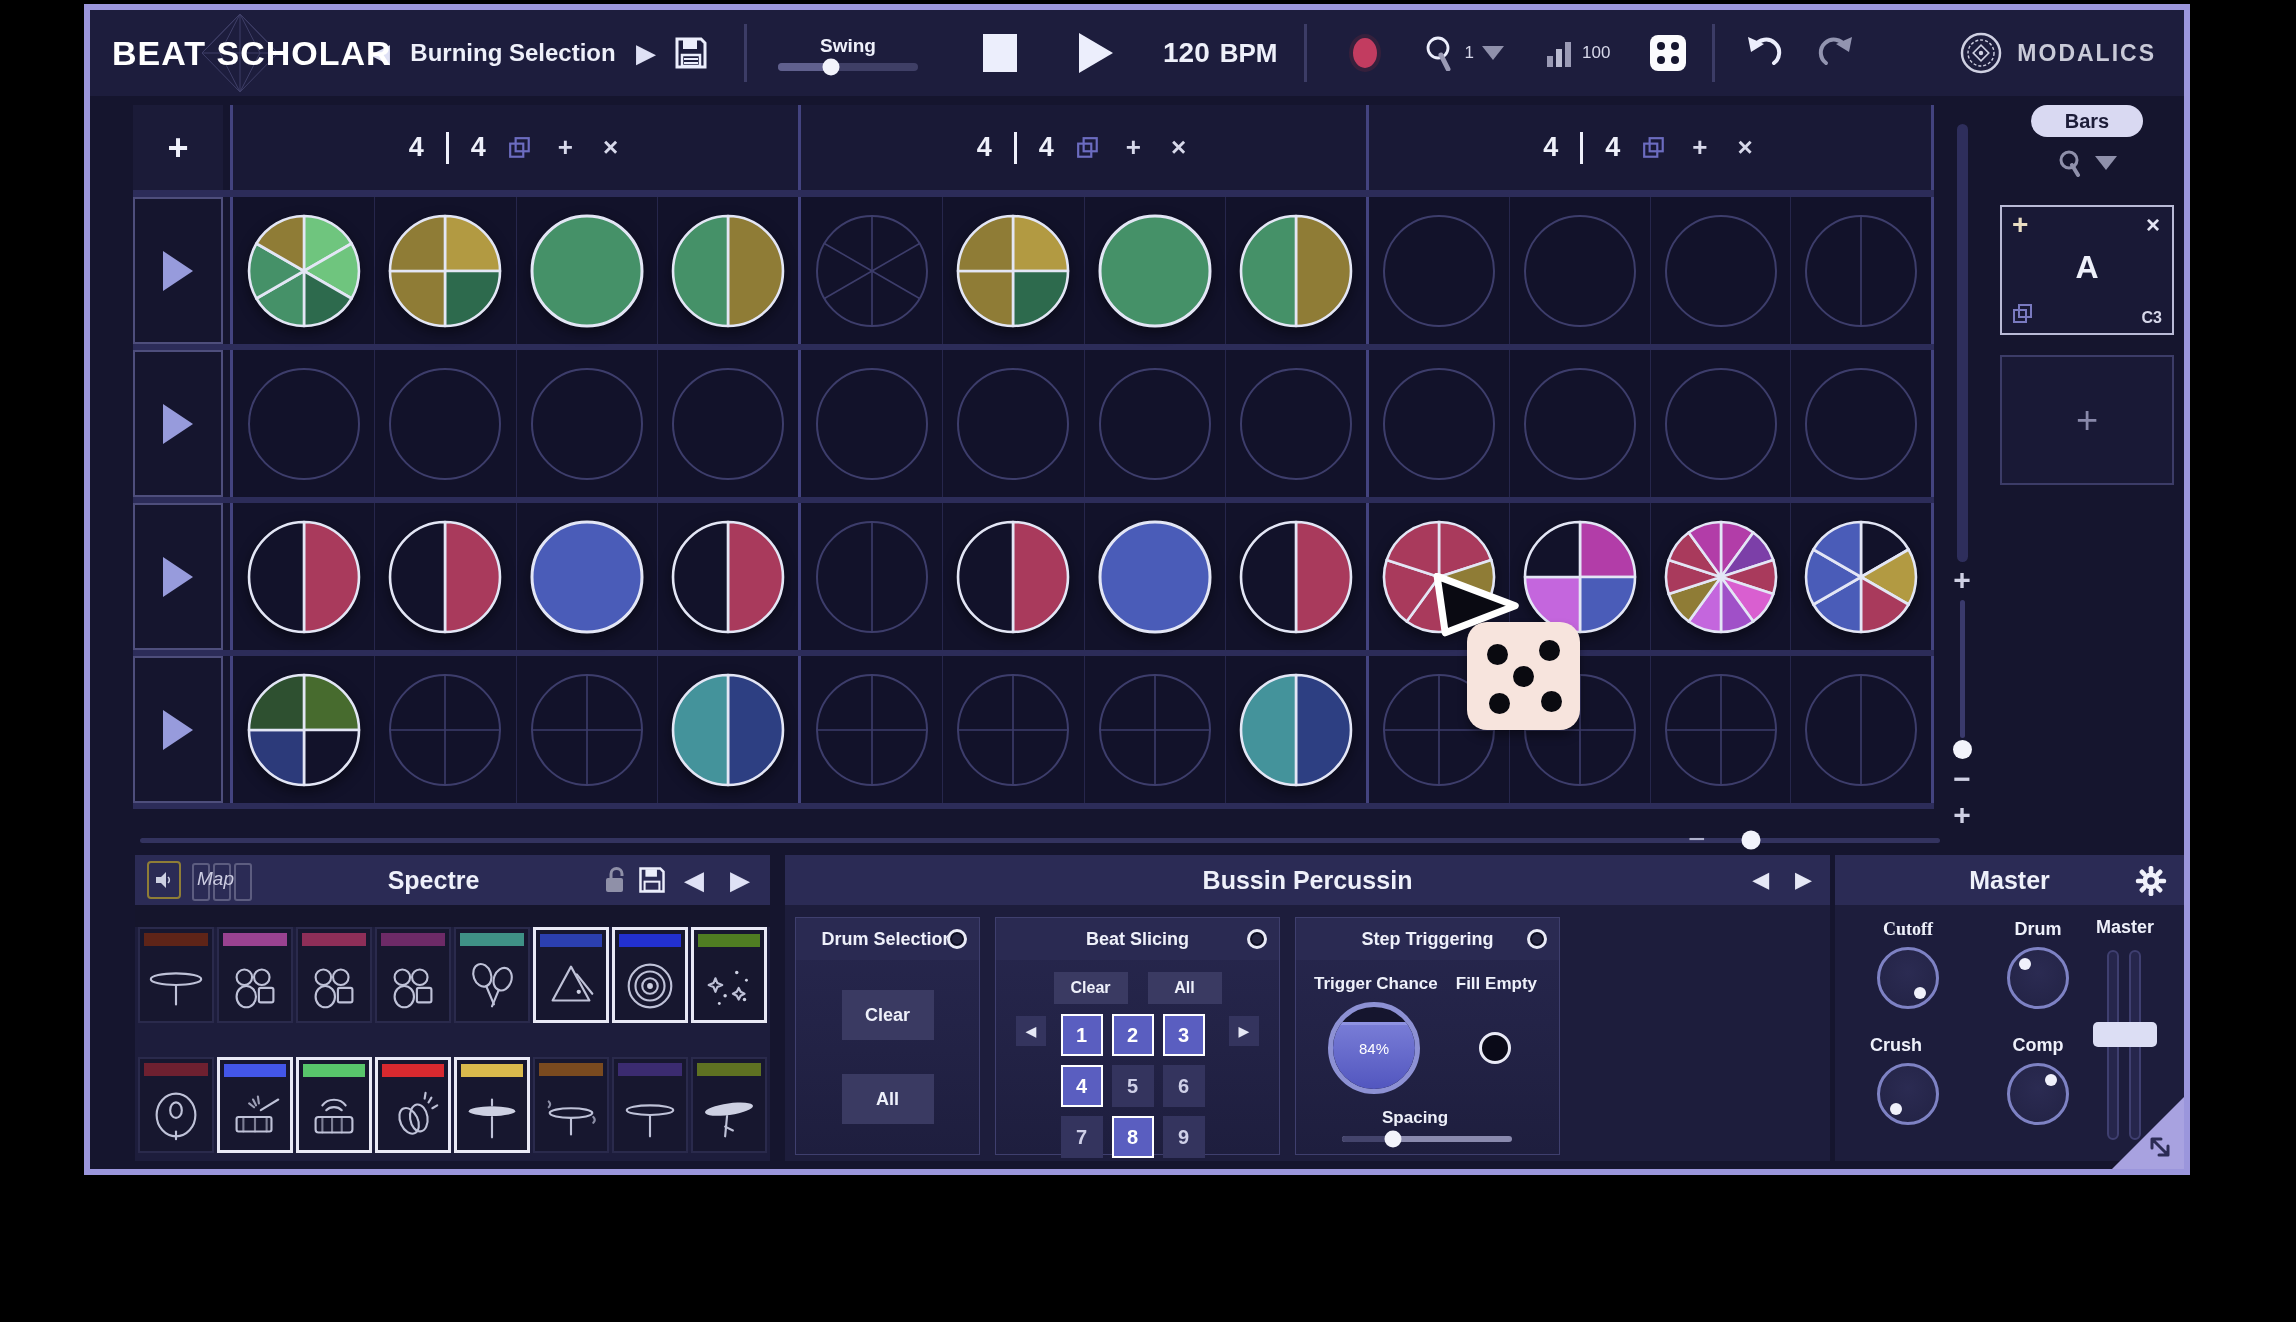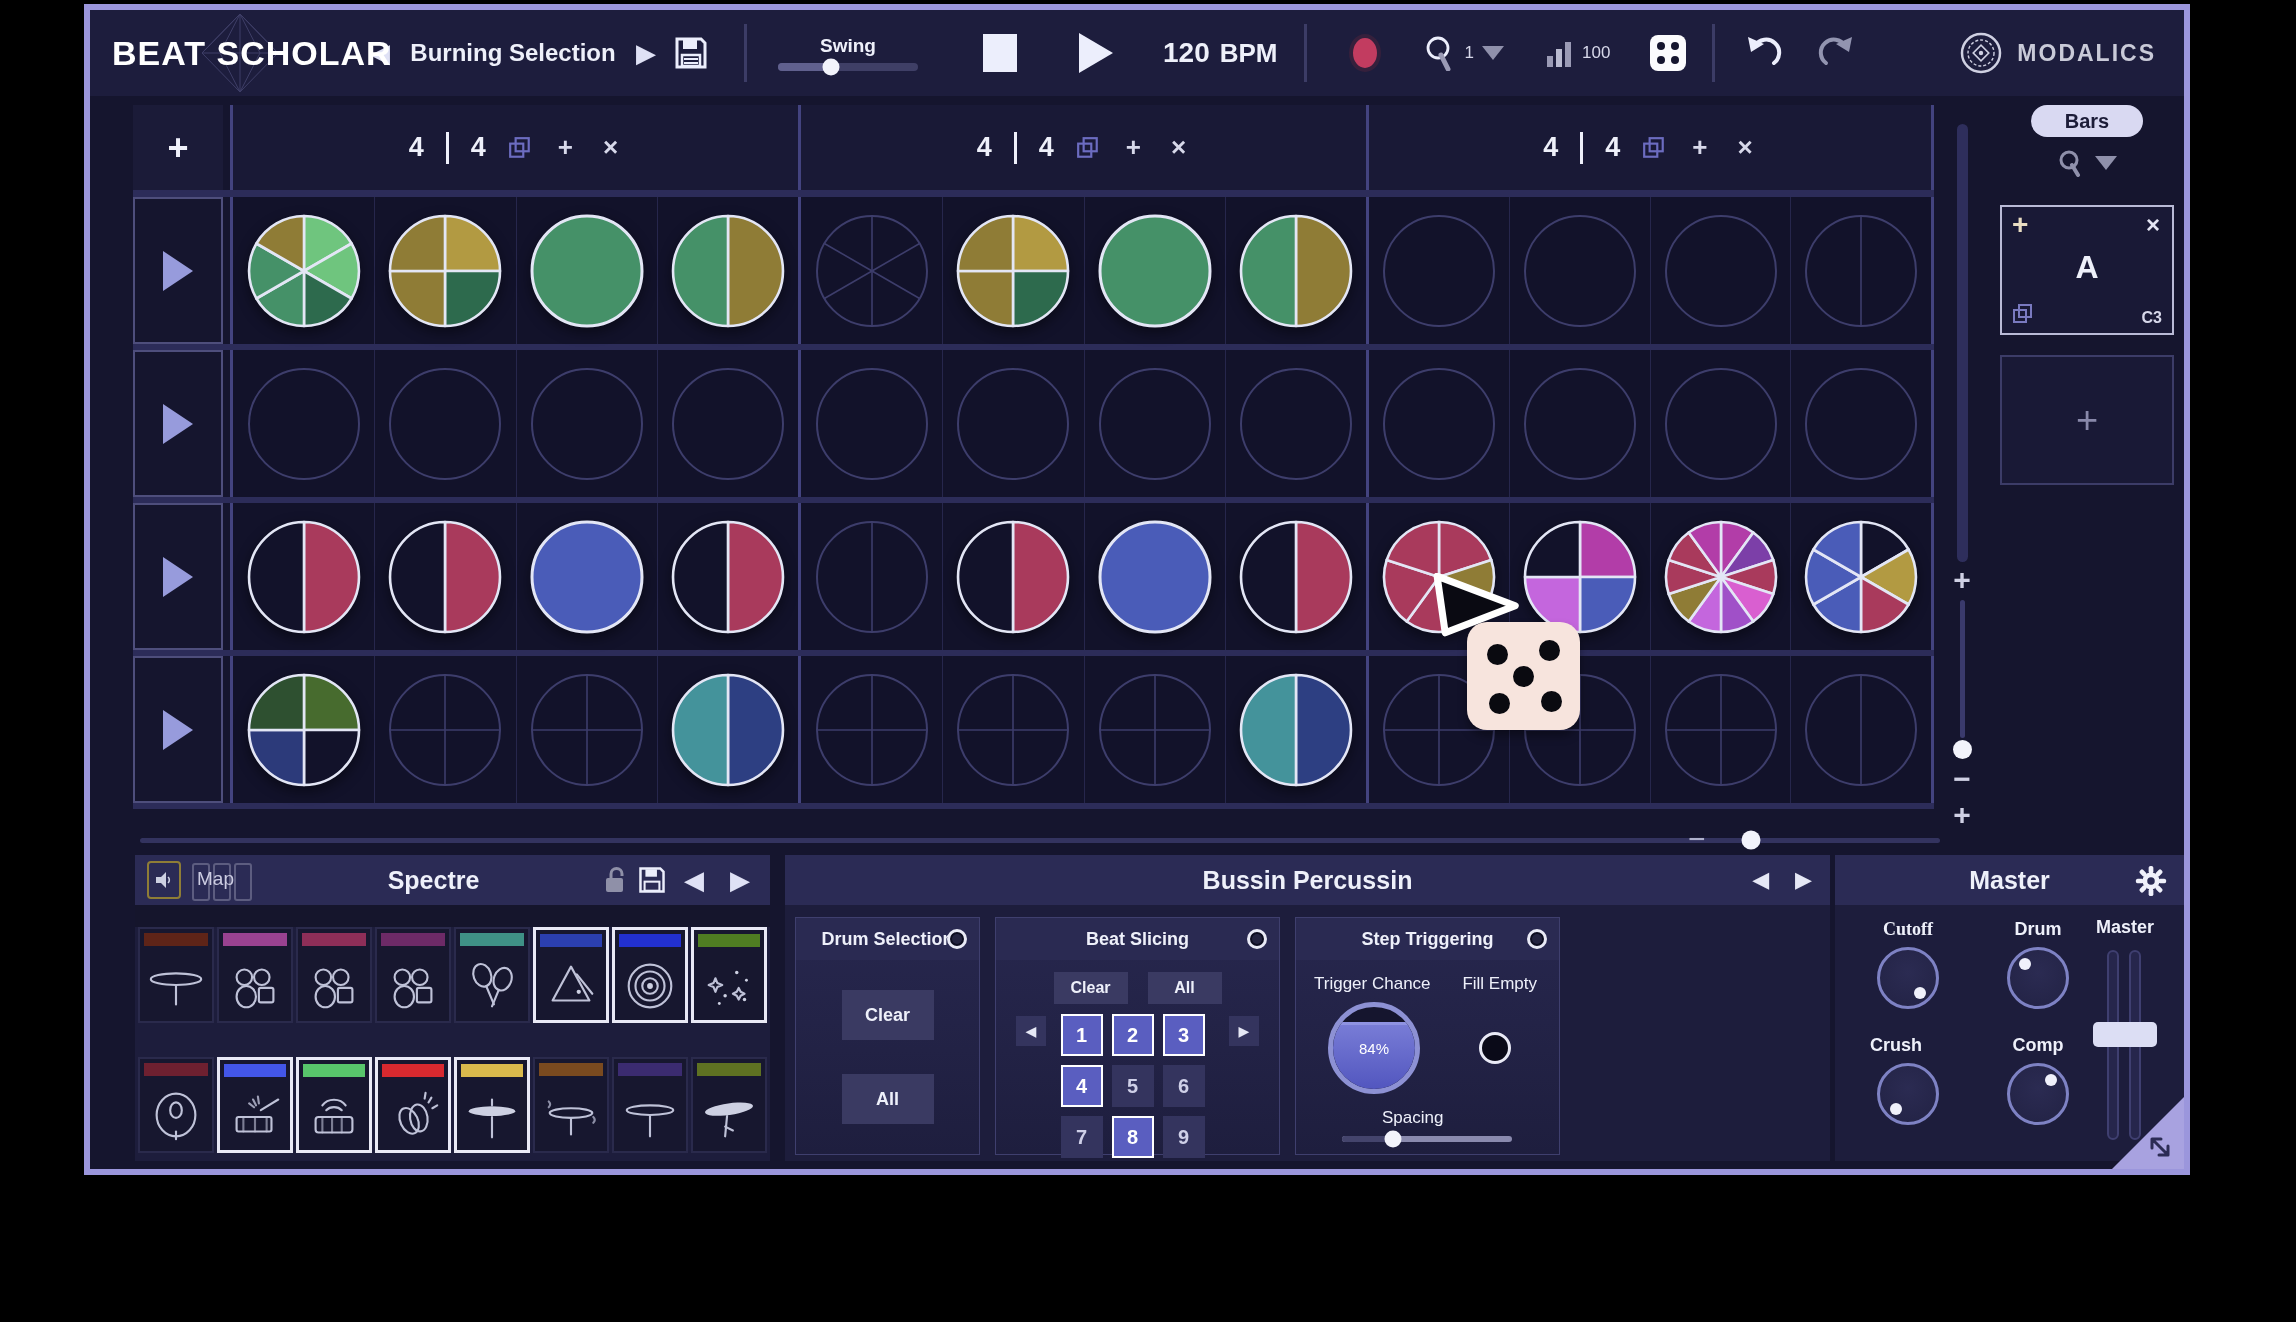--- a/index.html
+++ b/index.html
@@ -96,21 +96,21 @@
 
   
   .panel{position:absolute;top:845px;height:306px;background:#1d1d3c;}
   .panel-head{height:50px;background:#2b2b55;display:flex;align-items:center;position:relative;}
   .panel-title{flex:1;text-align:center;font-size:25px;font-weight:bold;}
   .spectre{left:45px;width:635px;}
   .spectre .panel-head{padding:0 12px;gap:10px;}
   .sp-title{font-size:25px;font-weight:bold;margin:0 auto;}
   .speaker-btn{width:34px;height:38px;border:2px solid #8f7d36;border-radius:4px;
                display:flex;align-items:center;justify-content:center;}
-  .map-btn{display:flex;align-items:center;gap:-4px;position:relative;width:74px;height:40px;}
+  .map-btn{display:flex;align-items:center;gap:-4px;position:relative;width:74px;height:40px;font-style:italic;}
   .map-bars{position:absolute;left:0;top:2px;opacity:.5;}
   .map-label{position:absolute;left:6px;top:8px;font-size:19px;color:#cdcde2;}
   .sp-strip{height:22px;background:#15152c;}
   .tiles{display:flex;gap:3px;padding:0 3px;height:96px;}
   .tiles.second{margin-top:34px;}
   .tile{width:76px;height:96px;background:#17172f;border:2px solid #2a2a4c;position:relative;}
   .tile.selected{border:3px solid #e9e9f6;}
   .tile .stripe{height:13px;margin:4px 4px 0;}
   .tile svg{display:block;margin:8px auto 0;}
   .tile svg .s{stroke:#bfc2d8;stroke-width:2.2;fill:none;stroke-linecap:round;stroke-linejoin:round;}
@@ -133,21 +133,21 @@
   .slice-top{display:flex;justify-content:center;gap:20px;margin-top:12px;}
   .slice-top .btn{width:74px;height:32px;font-size:16px;}
   .numgrid{position:relative;width:154px;margin:10px auto 0;display:grid;
            grid-template-columns:repeat(3,42px);grid-auto-rows:42px;gap:9px;}
   .num{background:#34345e;color:#cfd0e8;font-size:20px;font-weight:bold;display:flex;
        align-items:center;justify-content:center;}
   .num.active{background:#5a5ec0;border:2px solid #fff;color:#fff;}
   .numnav{position:absolute;top:98px;width:30px;height:30px;background:#34345e;color:#e6e8f6;
           font-size:14px;display:flex;align-items:center;justify-content:center;}
   .numnav.left{left:20px;} .numnav.right{right:20px;}
-  .step-label{position:absolute;font-size:17px;font-weight:normal;}
+  .step-label{position:absolute;font-size:17px;font-weight:bold;}
   .fknob{position:absolute;border-radius:50%;border:5px solid #8d91d4;background:#15152e;overflow:hidden;}
   .fknob .fill{position:absolute;left:0;right:0;bottom:0;background:linear-gradient(#787cd6,#5256bf);
                border-top:3px solid #8f93e2;}
   .fknob .val{position:absolute;inset:0;display:flex;align-items:center;justify-content:center;
               font-size:15px;color:#fff;z-index:2;}
   .toggle-circle{position:absolute;width:32px;height:32px;border-radius:50%;border:3px solid #e9eaf6;background:#0a0a18;}
   .spacing-slider{position:absolute;width:170px;height:6px;border-radius:3px;background:#8a8aae;}
   .spacing-slider .lseg{position:absolute;left:0;top:0;height:6px;border-radius:3px;background:#44446c;}
   .spacing-slider .thumb{position:absolute;top:50%;width:17px;height:17px;border-radius:50%;
                          background:#f2f3fb;transform:translate(-50%,-50%);}

